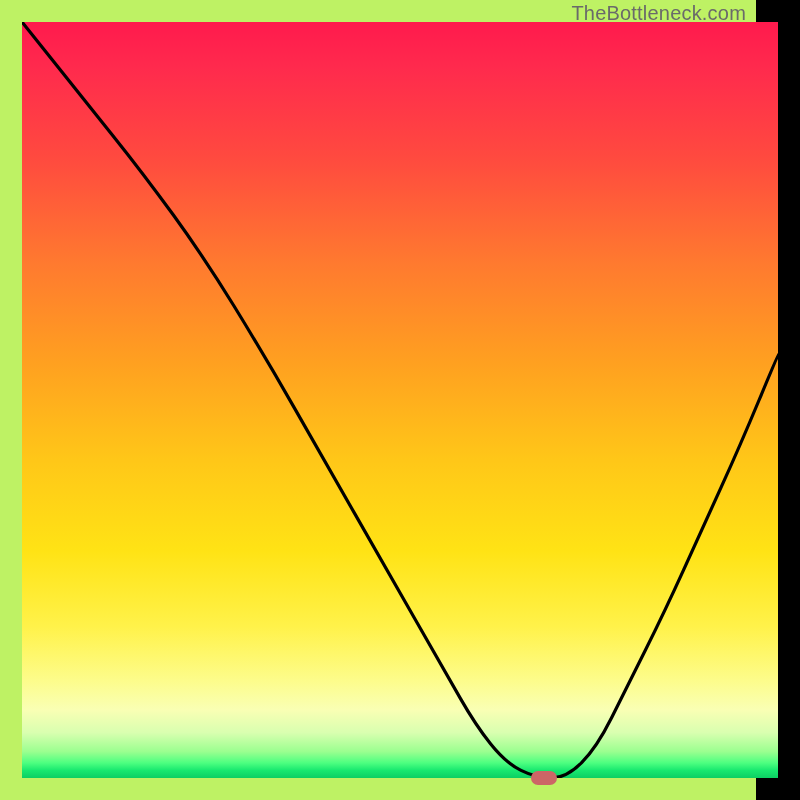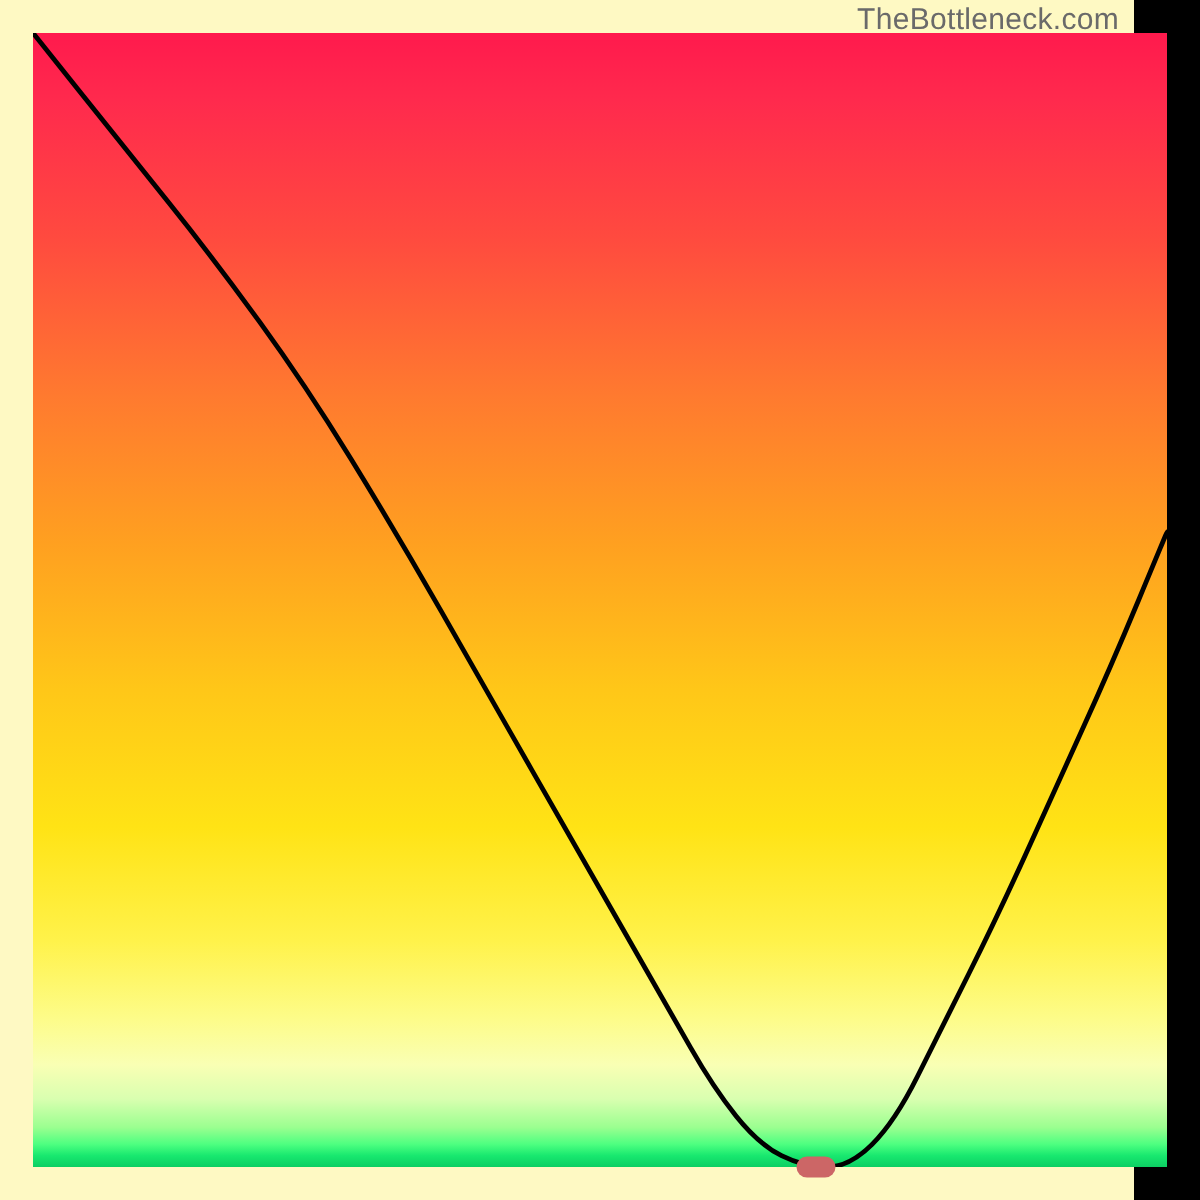--- a/index.html
+++ b/index.html
@@ -8,21 +8,21 @@
     width: 800px;
     height: 800px;
     background: #000;
     overflow: hidden;
     font-family: Arial, Helvetica, sans-serif;
   }
   .frame {
     position: relative;
     width: 756px;
     height: 800px;
-    background: #fef9c3;
+    background: #bef264;
   }
   .plot-area {
     position: absolute;
     left: 22px;
     top: 22px;
     width: 756px;
     height: 756px;
     
     background: linear-gradient(
       to bottom,

